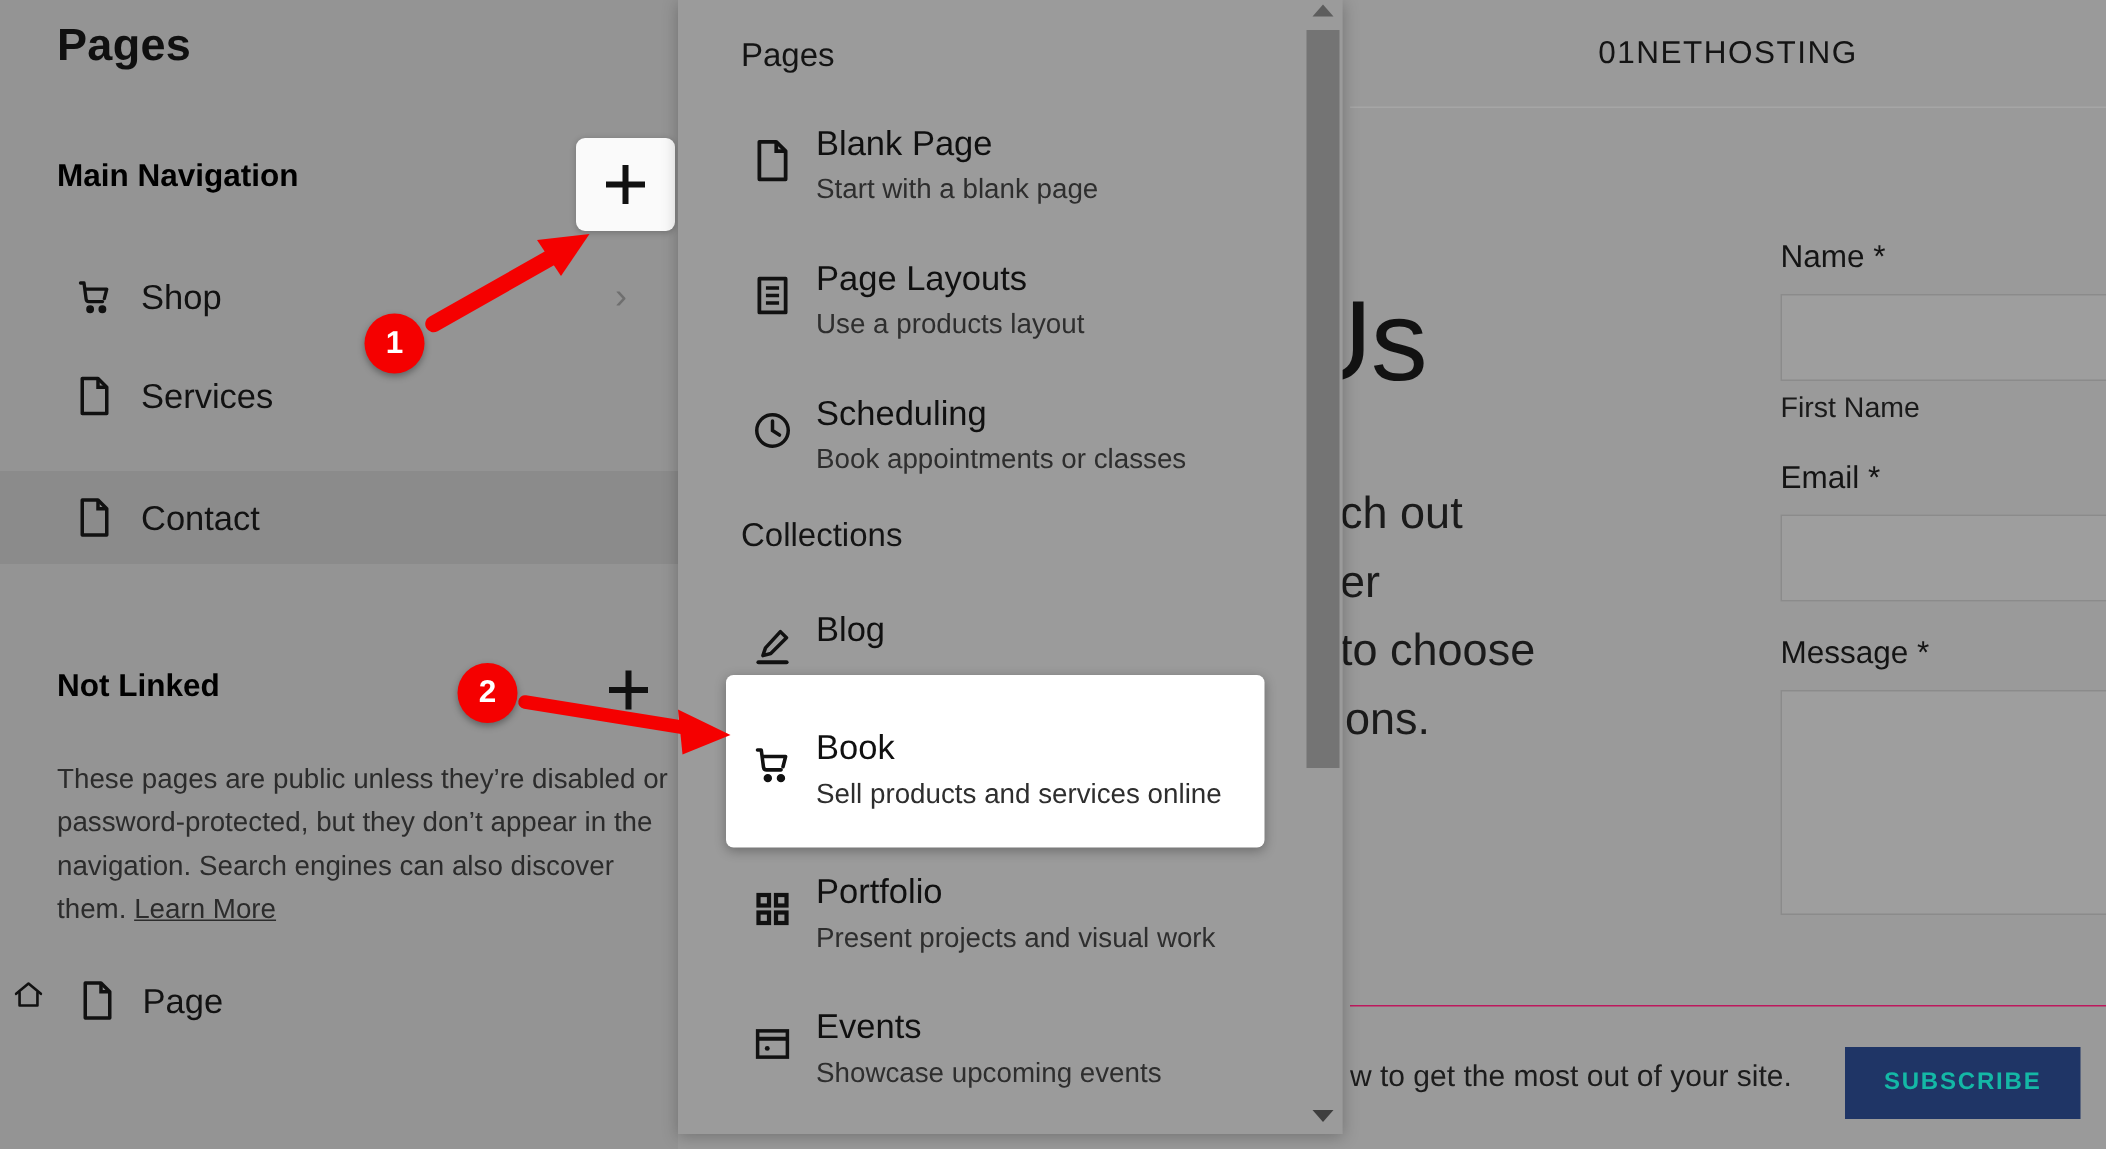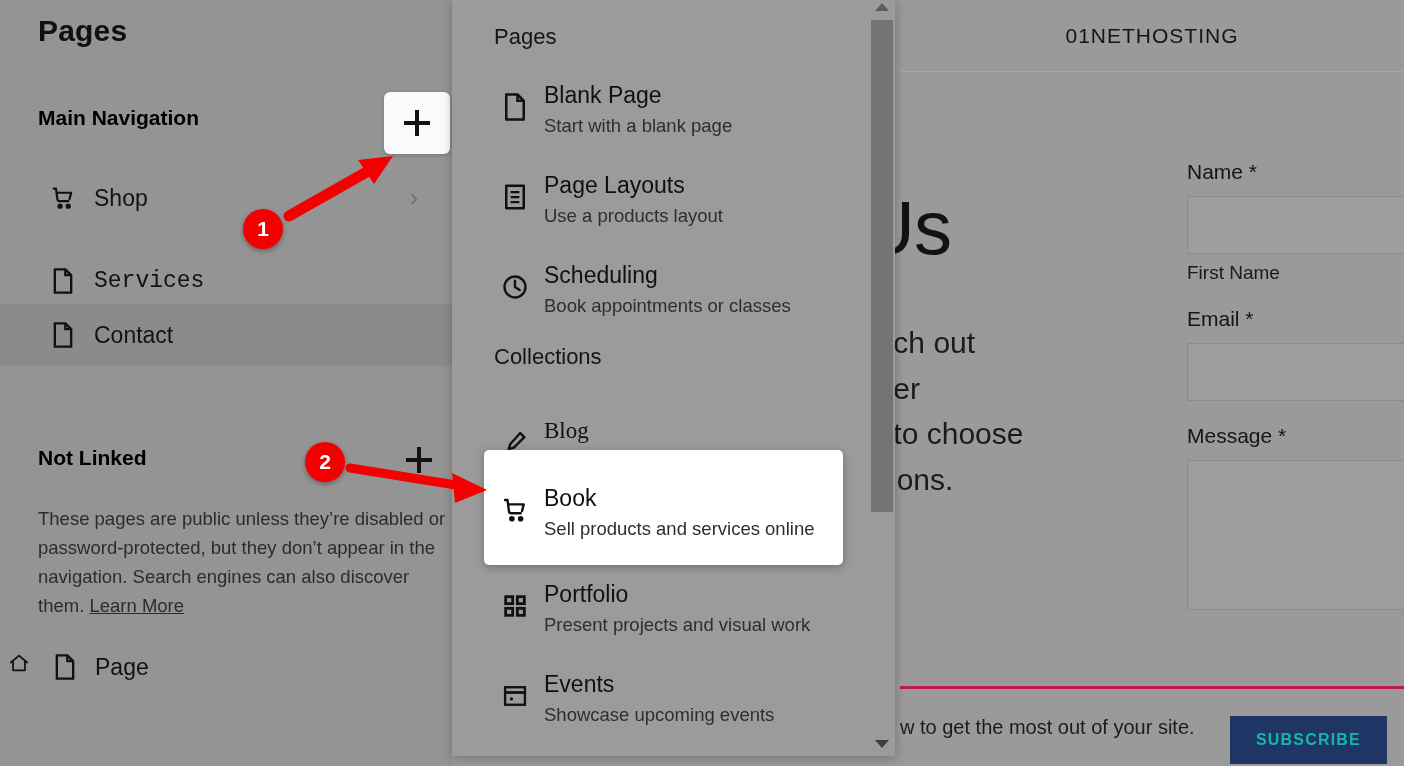--- a/index.html
+++ b/index.html
@@ -42,22 +42,22 @@
   }
   .field-box {
     width: 330px; height: 58px;
     border: 1px solid #8b8b8b; background: #9e9e9e;
   }
   .field-sub { font-size: 19px; color: #1a1a1a; margin-top: 8px; }
   .field-group { margin-bottom: 23px; }
   .field-box.tall { height: 150px; }
 
   .site-footer {
-    position: absolute; left: 900px; right: 0; bottom: 0; height: 80px;
-    border-top: 3px solid #be185d;
+    position: absolute; left: 900px; right: 0; bottom: 0; height: 96px;
+    border-top: 1px solid #be185d;
     display: flex; align-items: center;
   }
   .footer-text {
     font-size: 20px; color: #1c1c1c; white-space: nowrap;
     margin-left: 0px;
   }
   .subscribe-btn {
     position: absolute; right: 17px; top: 27px;
     background: #1f3566; color: #14b8a6;
     font-size: 16px; font-weight: bold; letter-spacing: 1.2px;
@@ -111,22 +111,22 @@
   }
   .nav-row .nv-label {
     position: absolute; left: 94px; font-size: 23px; color: #121212;
   }
   .nav-row .nv-chevron {
     position: absolute; left: 410px; color: #6f6f6f; font-size: 24px;
     line-height: 1;
   }
   .nav-row.active { background: #8b8b8b; }
   #row-shop     { top: 167px; }
-  #row-services { top: 250px; font-family: Liberation Mono, monospace; }
-  #row-contact  { top: 304px; height: 62px; }
+  #row-services { top: 233px; }
+  #row-contact  { top: 314px; height: 62px; }
   #row-home     { top: 636px; }
   #row-home .nv-icon { left: 48px; }
   #row-home .nv-label { left: 95px; }
   .home-glyph {
     position: absolute; left: 8px; top: 652px;
     width: 22px; height: 22px;
   }
 
   .notlinked-desc {
     position: absolute; left: 38px; top: 505px; width: 408px;
@@ -165,21 +165,21 @@
     position: absolute; left: 60px; top: 47px;
     font-size: 18.5px; color: #2e2e2e; white-space: nowrap;
   }
   .dd-item.highlighted {
     background: #ffffff;
     box-shadow: 0 2px 8px rgba(0,0,0,.3);
   }
   #dd-blank     { top: 68px; }
   #dd-layouts   { top: 158px; }
   #dd-scheduling{ top: 248px; }
-  #dd-blog      { top: 404px; font-family: Liberation Serif, serif; }
+  #dd-blog      { top: 392px; }
   #dd-store     { top: 450px; height: 115px; }
   #dd-store .di-icon  { top: 43px; }
   #dd-store .di-title { top: 35px; }
   #dd-store .di-desc  { top: 68px; }
   #dd-portfolio { top: 567px; }
   #dd-events    { top: 657px; }
 
   
   .dd-scroll {
     position: absolute; right: 0; top: 0; width: 27px; height: 756px;

